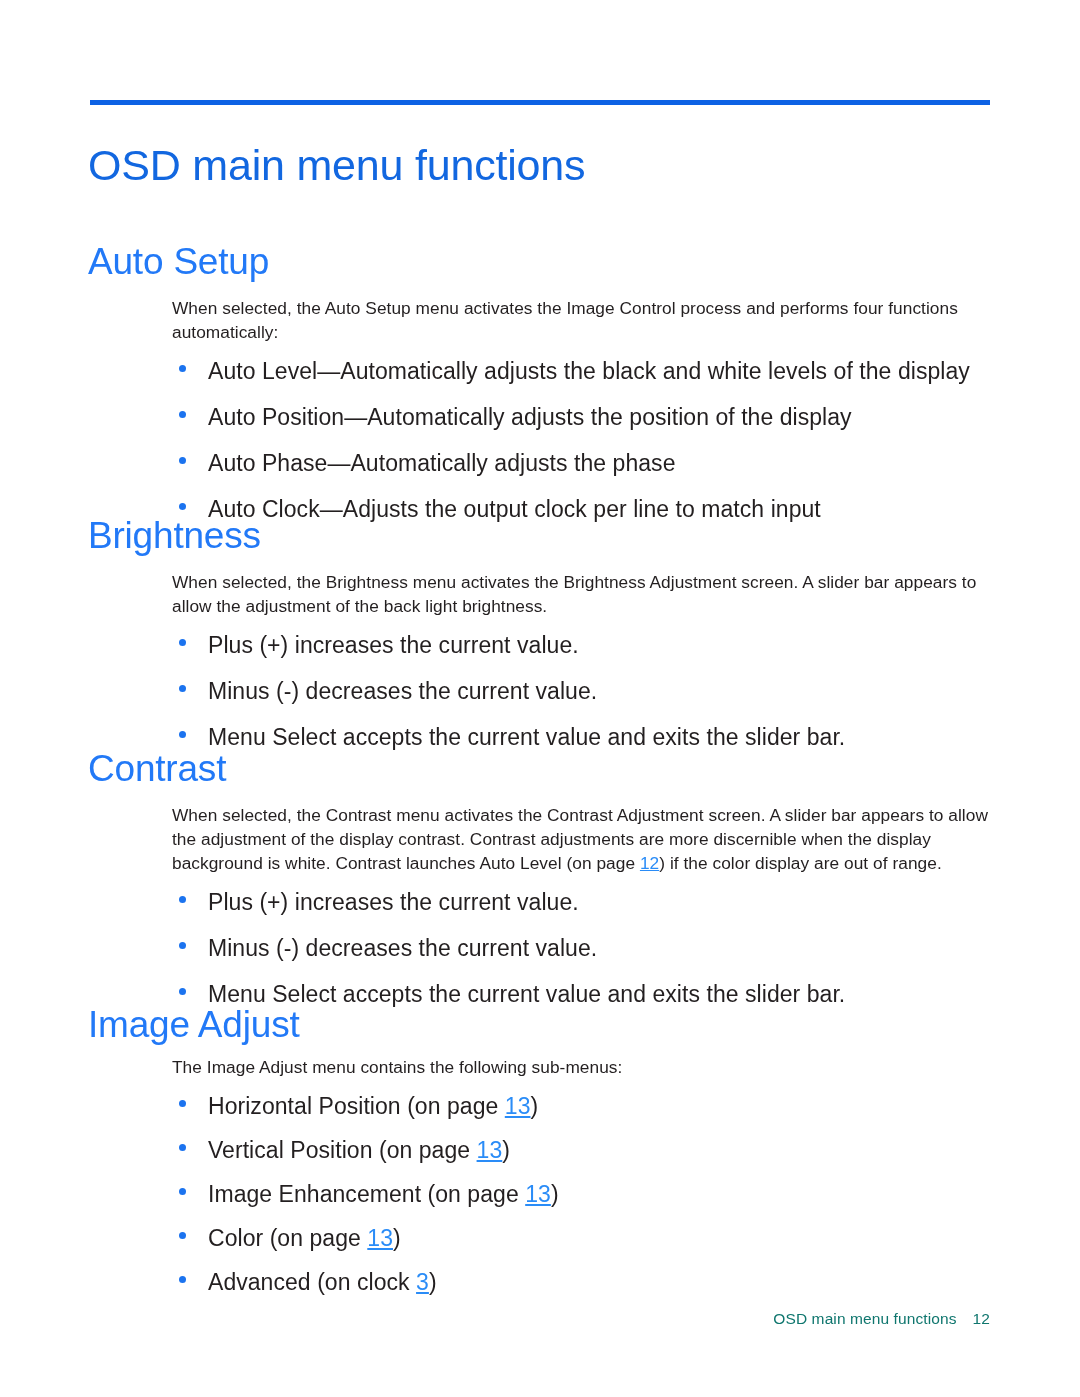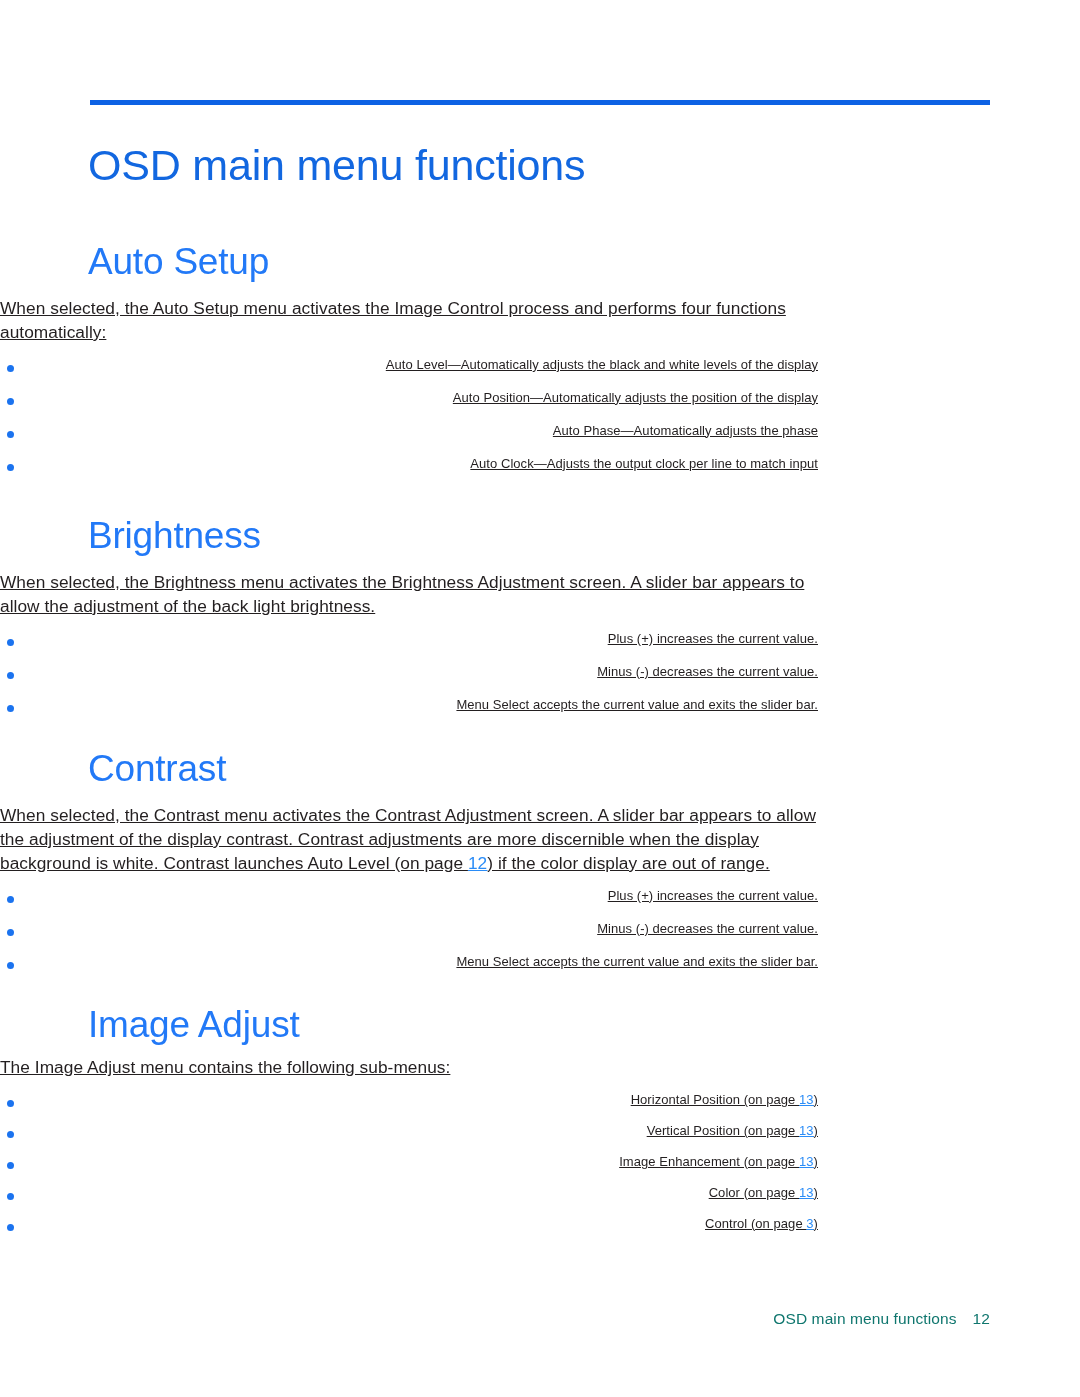--- a/index.html
+++ b/index.html
@@ -59,47 +59,46 @@
     margin: 0 0 0 88px;
     font-size: 37px;
     line-height: 1.14;
     font-weight: 400;
     letter-spacing: -0.2px;
     color: #2279f7;
     white-space: nowrap;
   }
 
   .body-col {
+    margin-left: 172px;
     width: 818px;
-    text-decoration: underline;
   }
 
   p.para {
     margin: 14px 0 0 0;
     font-size: 17.3px;
     line-height: 1.38;
     color: #231f20;
     letter-spacing: 0.05px;
   }
   .s-image p.para { margin-top: 10px; }
 
   ul.bullets {
     list-style: none;
     margin: 9px 0 0 0;
     padding: 0;
   }
   ul.bullets li {
     position: relative;
     padding-left: 36px;
     margin-top: 16px;
-    font-size: 13px;
+    font-size: 23px;
     line-height: 1.3;
     color: #231f20;
     letter-spacing: 0.05px;
-    text-align: right;
   }
   .s-image ul.bullets li { margin-top: 14px; }
   ul.bullets li:first-child { margin-top: 12px; }
 
   ul.bullets li .dot {
     position: absolute;
     left: 7px;
     top: 8px;
     width: 7px;
     height: 7px;
@@ -172,21 +171,21 @@
 
   <section class="section s-image">
     <h2 class="section-heading">Image Adjust</h2>
     <div class="body-col">
       <p class="para">The Image Adjust menu contains the following sub-menus:</p>
       <ul class="bullets">
         <li><span class="dot"></span><span>Horizontal Position (on page </span><a class="xref" href="#">13</a><span>)</span></li>
         <li><span class="dot"></span><span>Vertical Position (on page </span><a class="xref" href="#">13</a><span>)</span></li>
         <li><span class="dot"></span><span>Image Enhancement (on page </span><a class="xref" href="#">13</a><span>)</span></li>
         <li><span class="dot"></span><span>Color (on page </span><a class="xref" href="#">13</a><span>)</span></li>
-        <li><span class="dot"></span><span>Control (on page </span><a class="xref" href="#">3</a><span>)</span></li>
+        <li><span class="dot"></span><span>Advanced (on clock </span><a class="xref" href="#">3</a><span>)</span></li>
       </ul>
     </div>
   </section>
 
   <div class="footer">
     <span>OSD main menu functions</span><span class="fnum">12</span>
   </div>
 
 </div>
 

